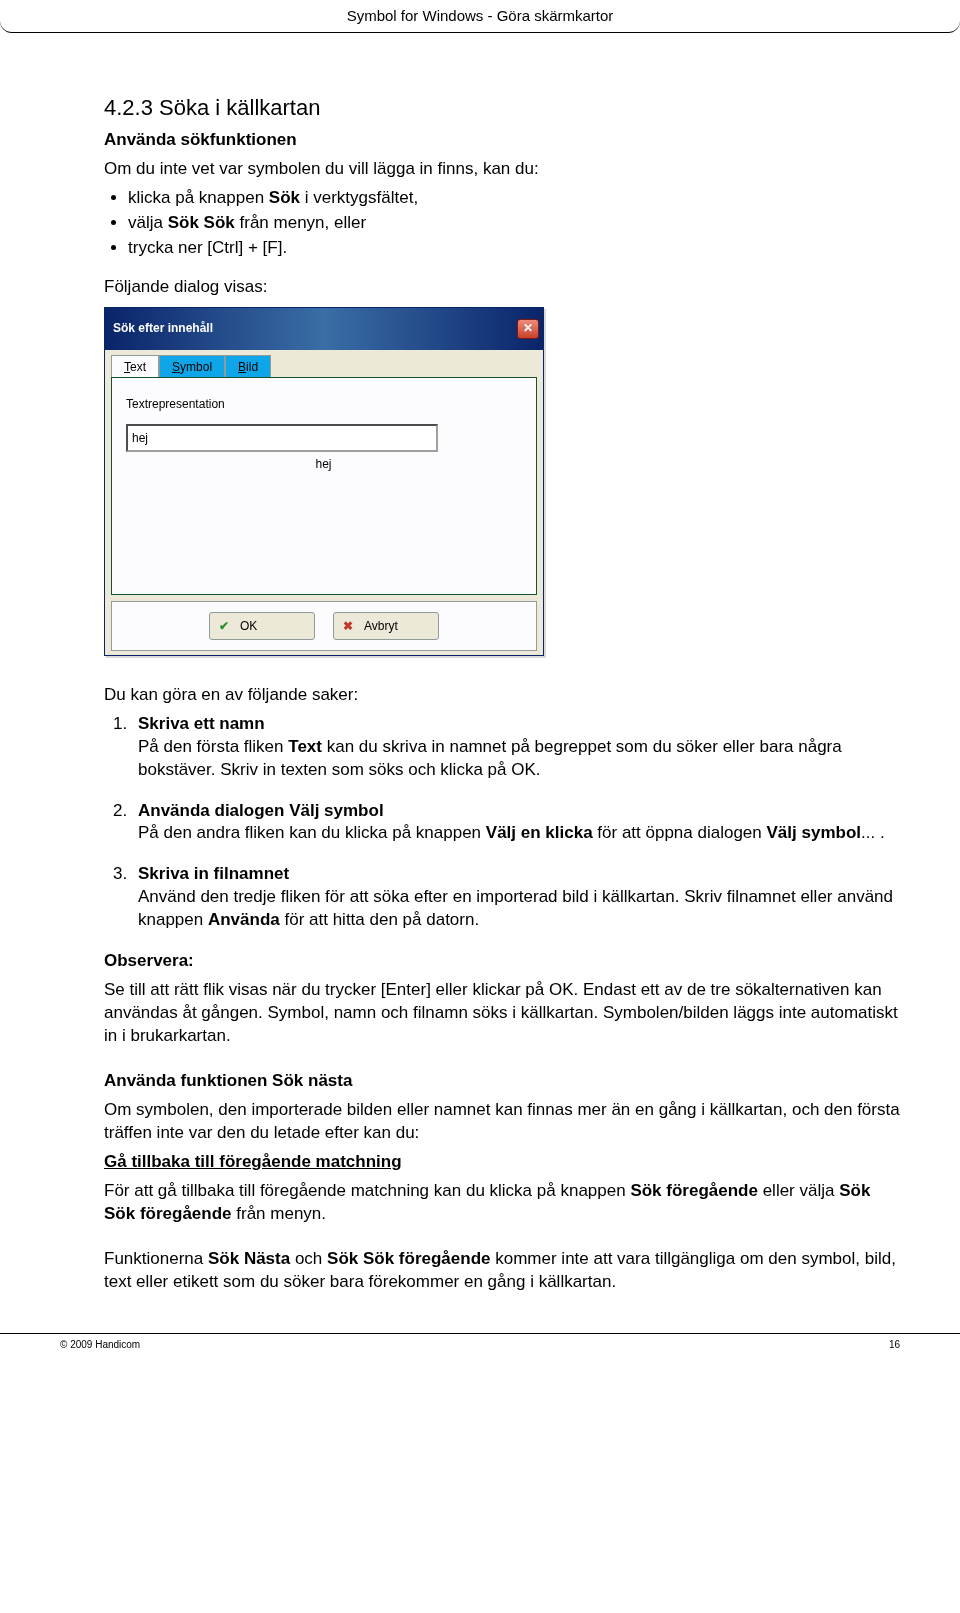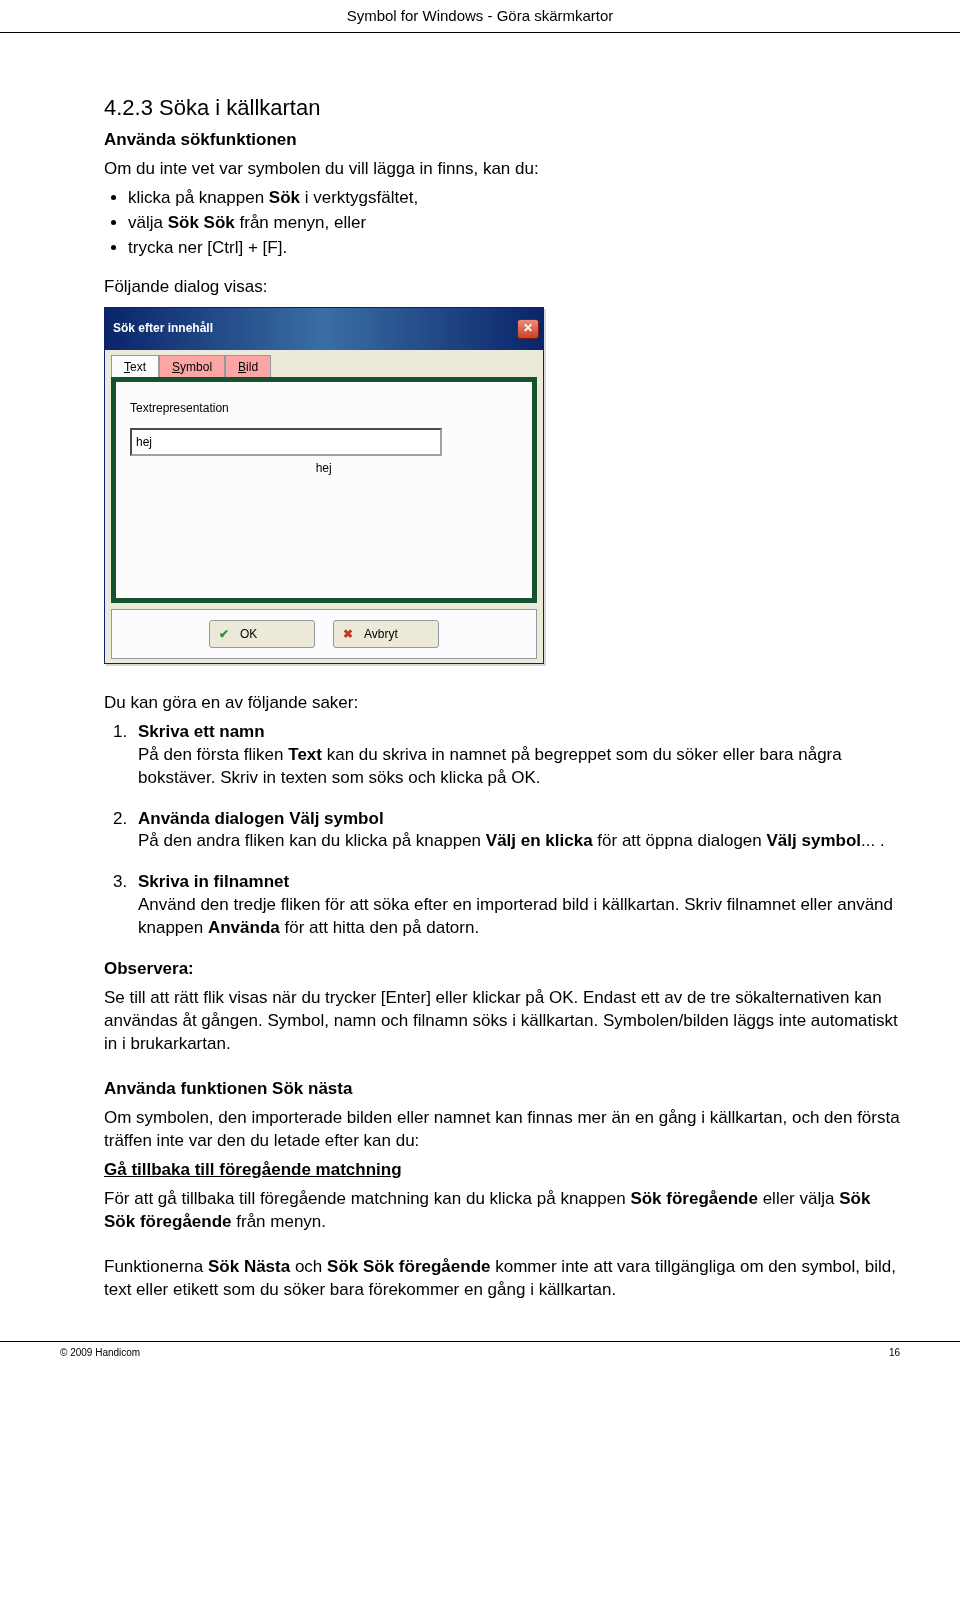--- a/index.html
+++ b/index.html
@@ -15,20 +15,21 @@
     margin: 0 auto;
     padding: 0 0 30px 0;
     box-sizing: border-box;
   }
   .header-line {
     text-align: center;
     font-size: 15px;
     padding: 6px 0;
     border-bottom: 1px solid #000;
     margin-bottom: 60px;
+    border-radius: 12px;
   }
   .content {
     padding: 0 60px;
     margin-left: 44px;
   }
   .h3 {
     font-size: 22px;
     margin: 0 0 6px 0;
   }
   .bold { font-weight: bold; }
@@ -83,34 +84,34 @@
   .dialog-body {
     padding: 4px 6px 4px 6px;
   }
   .tabs {
     display: flex;
     gap: 0;
     margin-bottom: -1px;
   }
   .tab {
     padding: 3px 12px;
-    background: #fca5a5;
+    background: #0ea5e9;
     border: 1px solid #919b9c;
     border-bottom: none;
     position: relative;
     top: 1px;
     cursor: pointer;
   }
   .tab.active {
     background: #fcfcfe;
     border-bottom: 1px solid #fcfcfe;
   }
   .tab .mn { text-decoration: underline; }
   .tabpanel {
-    border: 5px solid #14532d;
+    border: 1px solid #14532d;
     background: #fcfcfe;
     height: 180px;
     padding: 18px 14px;
     position: relative;
   }
   .field-label {
     font-size: 12px;
     margin-bottom: 12px;
   }
   .textinput {

